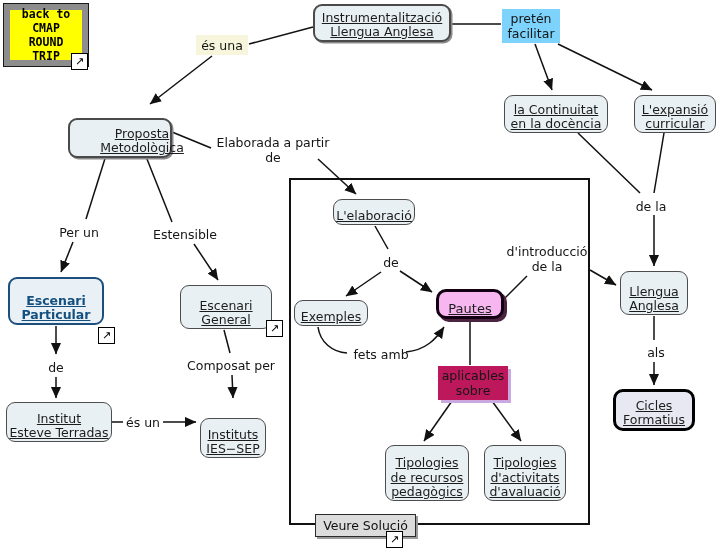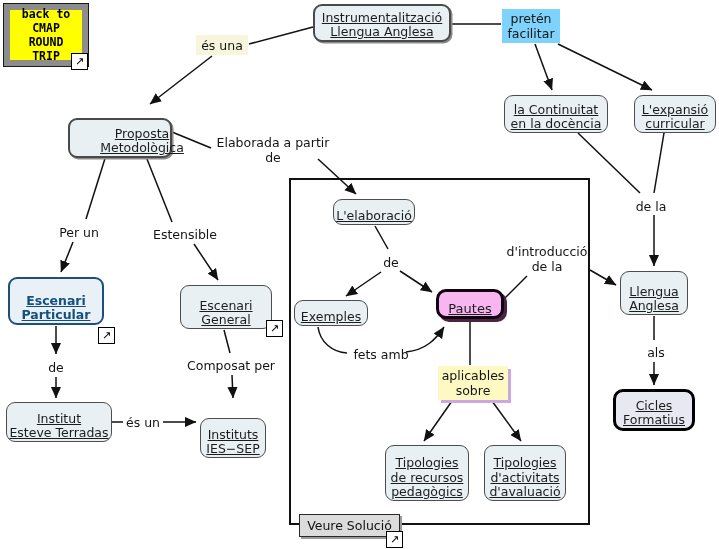--- a/index.html
+++ b/index.html
@@ -78,21 +78,21 @@
     text-align: center;
     white-space: pre-line;
     line-height: 1.2;
     font-size: 12.5px;
     color: #151515;
     background: transparent;
     z-index: 6;
   }
   .label.yellow  { background: #f7f6dd; }
   .label.green   { background: #7dd3fc; }
-  .label.violet  { background: #fef9c3; box-shadow: 3px 3px 0 0 #cba8e0; }
+  .label.violet  { background: #be185d; box-shadow: 3px 3px 0 0 #cba8e0; }
 
   
   .group-rect {
     position: absolute;
     box-sizing: border-box;
     border: 2px solid #111111;
     background: transparent;
     z-index: 1;
   }
 
@@ -122,20 +122,21 @@
     box-sizing: border-box;
     background: #dcdcdc;
     border: 1.5px solid #2a2a2a;
     box-shadow: 2px 2px 0 0 #9a9a9a;
     display: flex;
     align-items: center;
     justify-content: center;
     font-size: 12.5px;
     color: #101010;
     z-index: 9;
+    margin-left: 16px;
   }
 
   
   .res-arrow {
     position: absolute;
     width: 15px;
     height: 15px;
     background: #ffffff;
     border: 1.5px solid #000000;
     z-index: 10;

